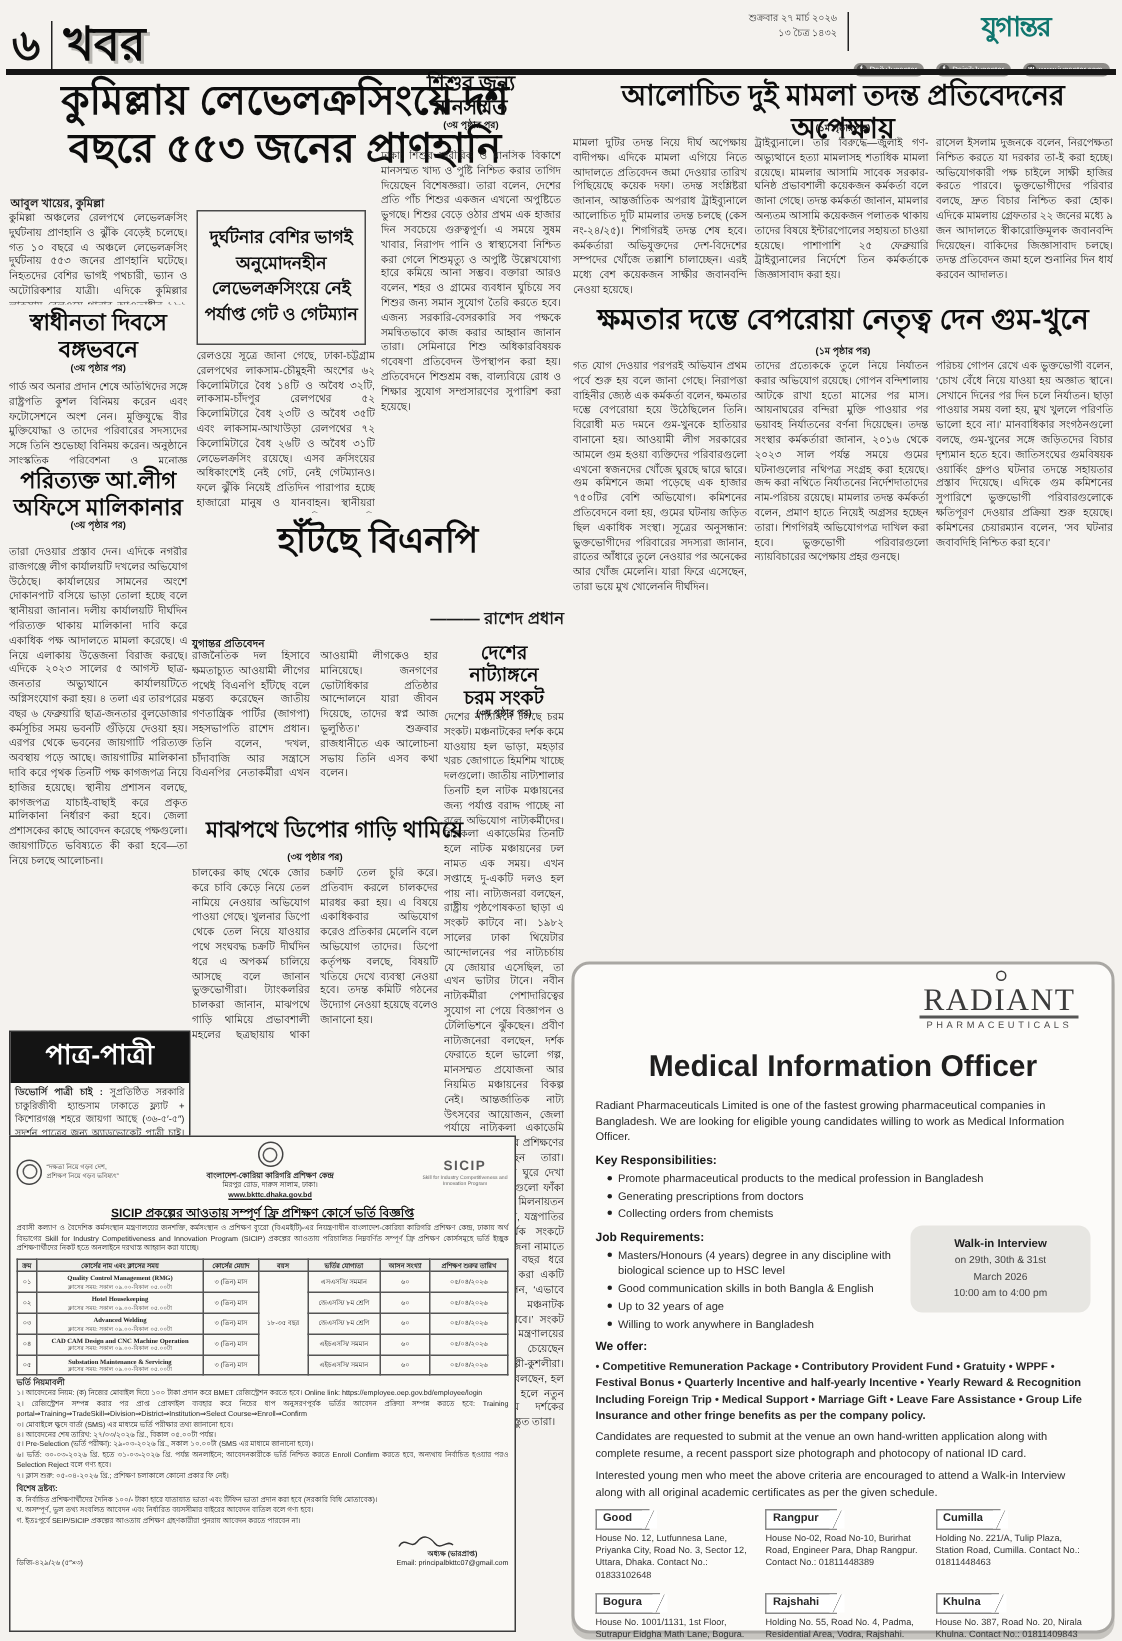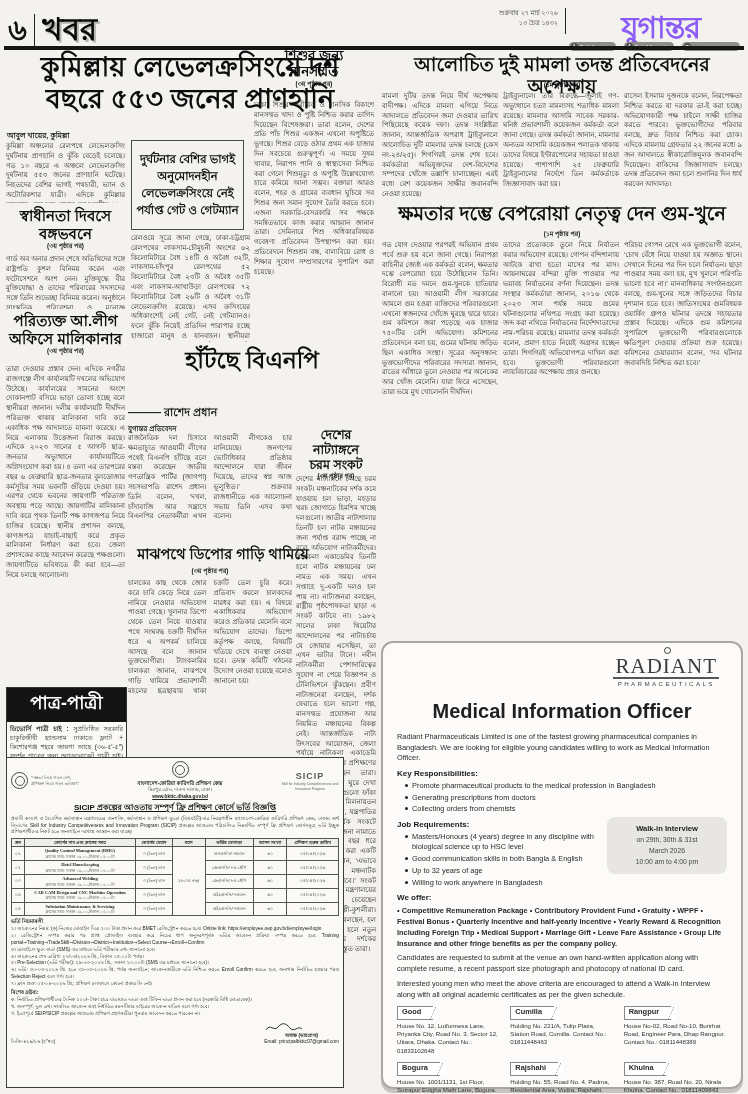--- a/index.html
+++ b/index.html
@@ -8,21 +8,21 @@
         font-family:"Liberation Sans","DejaVu Sans",sans-serif;color:#1c1c1c;}
   .abs{position:absolute;}
   .body-txt{font-size:6.9px;line-height:1.42;text-align:justify;color:#222;overflow:hidden;}
   .cont-tag{font-size:6.3px;font-weight:bold;text-align:center;color:#111;}
   .head-c{font-weight:bold;text-align:center;color:#0d0d0d;line-height:1.18;}
   
   .pageno{font-size:29px;font-weight:bold;color:#111;}
   .kabar{font-size:31px;font-weight:bold;color:#0a0a0a;text-shadow:2px 2px 0 #b9b7b2;text-align:right;}
   .vbar{width:1.5px;height:34px;background:#222;}
   .dateblk{font-size:6.4px;color:#3a3a3a;text-align:right;line-height:1.5;}
-  .logo-bn{font-size:30px;font-weight:900;letter-spacing:-1px;color:#8b5cf6;}
+  .logo-bn{font-size:18px;font-weight:900;letter-spacing:-1px;color:#0f766e;}
   .badge{display:inline-flex;align-items:center;gap:2px;background:#8f8d89;color:#fff;border-radius:6px;
          font-size:5.2px;padding:1px 5px 1px 2px;margin-left:3px;}
   .badge .ic{display:inline-block;width:7px;height:7px;border-radius:50%;background:#4f4e4c;color:#fff;
              font-size:5px;line-height:7px;text-align:center;font-weight:bold;}
   .toprule{position:absolute;left:4px;right:4px;top:46px;height:3.5px;background:#161616;}
   
   .inset{border:1.5px solid #4a4a4a;border-left-width:.5px;border-right-width:.5px;display:flex;align-items:center;justify-content:center;
          font-size:11.5px;font-weight:bold;text-align:center;line-height:1.5;padding:3px;color:#111;}
   .patro{border:1.2px solid #333;background:#faf9f6;}
   .patro-h{background:#141414;color:#fff;font-size:18px;font-weight:bold;text-align:center;padding:1px 0 2px;}
@@ -140,21 +140,21 @@
       <b>ডিভোর্সি পাত্রী চাই :</b>
       <span>সুপ্রতিষ্ঠিত সরকারি চাকুরিজীবী হ্যান্ডসাম ঢাকাতে ফ্ল্যাট + কিশোরগঞ্জ শহরে জায়গা আছে (৩৬-৫′-৫″) সুদর্শন পাত্রের জন্য অ্যাডভোকেট পাত্রী চাই। সরাসরি পাত্র নিতে</span>
       <b style="font-size:7.6px;">01821539076</b>
     </div>
     <div class="patro-ref">যুগ-৭৯/২৬</div>
   </div>
 
   <div class="abs head-c" style="left:128px;top:347px;width:248px;font-size:23px;">
     <div>হাঁটছে বিএনপি</div>
   </div>
-  <div class="abs" style="left:128px;top:404px;width:248px;text-align:left;font-size:11px;font-weight:bold;">
+  <div class="abs" style="left:128px;top:404px;width:248px;text-align:right;font-size:11px;font-weight:bold;">
     <span>———&nbsp;</span><span>রাশেদ প্রধান</span>
   </div>
   <div class="abs" style="left:128px;top:423px;font-size:7px;font-weight:bold;">যুগান্তর প্রতিবেদন</div>
   <div class="abs body-txt" style="left:128px;top:433px;width:164px;height:109px;column-count:2;column-gap:7px;">রাজনৈতিক দল হিসাবে ক্ষমতাচ্যুত আওয়ামী লীগের পথেই বিএনপি হাঁটছে বলে মন্তব্য করেছেন জাতীয় গণতান্ত্রিক পার্টির (জাগপা) সহসভাপতি রাশেদ প্রধান। তিনি বলেন, ‘দখল, চাঁদাবাজি আর সন্ত্রাসে বিএনপির নেতাকর্মীরা এখন আওয়ামী লীগকেও হার মানিয়েছে। জনগণের ভোটাধিকার প্রতিষ্ঠার আন্দোলনে যারা জীবন দিয়েছে, তাদের স্বপ্ন আজ ভূলুণ্ঠিত।’ শুক্রবার রাজধানীতে এক আলোচনা সভায় তিনি এসব কথা বলেন।</div>
 
   <div class="abs head-c" style="left:296px;top:428px;width:80px;font-size:12.5px;">
     <div>দেশের নাট্যাঙ্গনে</div>
     <div>চরম সংকট</div>
     <div class="cont-tag">(৩য় পৃষ্ঠার পর)</div>
   </div>
@@ -224,22 +224,22 @@
       <span>on 29th, 30th &amp; 31st</span><br>
       <span>March 2026</span><br>
       <span>10:00 am to 4:00 pm</span>
     </div>
     <div class="sec-h">We offer:</div>
     <div class="offers">• Competitive Remuneration Package  • Contributory Provident Fund  • Gratuity  • WPPF  • Festival Bonus  • Quarterly Incentive and half-yearly Incentive  • Yearly Reward &amp; Recognition Including Foreign Trip  • Medical Support  • Marriage Gift  • Leave Fare Assistance  • Group Life Insurance and other fringe benefits as per the company policy.</div>
     <div style="margin-top:4px;">Candidates are requested to submit at the venue an own hand-written application along with complete resume, a recent passport size photograph and photocopy of national ID card.</div>
     <div style="margin-top:4px;">Interested young men who meet the above criteria are encouraged to attend a Walk-in Interview along with all original academic certificates as per the given schedule.</div>
     <div class="locgrid">
       <div><span class="loc-tab">Good</span><div class="loc-addr">House No. 12, Lutfunnesa Lane, Priyanka City, Road No. 3, Sector 12, Uttara, Dhaka. Contact No.: 01833102648</div></div>
+      <div><span class="loc-tab">Rangpur</span><div class="loc-addr">House No-02, Road No-10, Burirhat Road, Engineer Para, Dhap Rangpur. Contact No.: 01811448389</div></div>
       <div><span class="loc-tab">Cumilla</span><div class="loc-addr">Holding No. 221/A, Tulip Plaza, Station Road, Cumilla. Contact No.: 01811448463</div></div>
-      <div><span class="loc-tab">Rangpur</span><div class="loc-addr">House No-02, Road No-10, Burirhat Road, Engineer Para, Dhap Rangpur. Contact No.: 01811448389</div></div>
       <div><span class="loc-tab">Bogura</span><div class="loc-addr">House No. 1001/1131, 1st Floor, Sutrapur Eidgha Math Lane, Bogura. Contact No.: 01811409845</div></div>
       <div><span class="loc-tab">Rajshahi</span><div class="loc-addr">Holding No. 55, Road No. 4, Padma, Residential Area, Vodra, Rajshahi. Contact No.: 01811418698</div></div>
       <div><span class="loc-tab">Khulna</span><div class="loc-addr">House No. 387, Road No. 20, Nirala Khulna. Contact No.: 01811409843</div></div>
     </div>
 
   </div>
 
   <div class="abs sicip" style="left:6px;top:757px;width:338px;height:331px;">
     <div class="sicip-logos">
       <div style="display:flex;align-items:center;gap:3px;">

